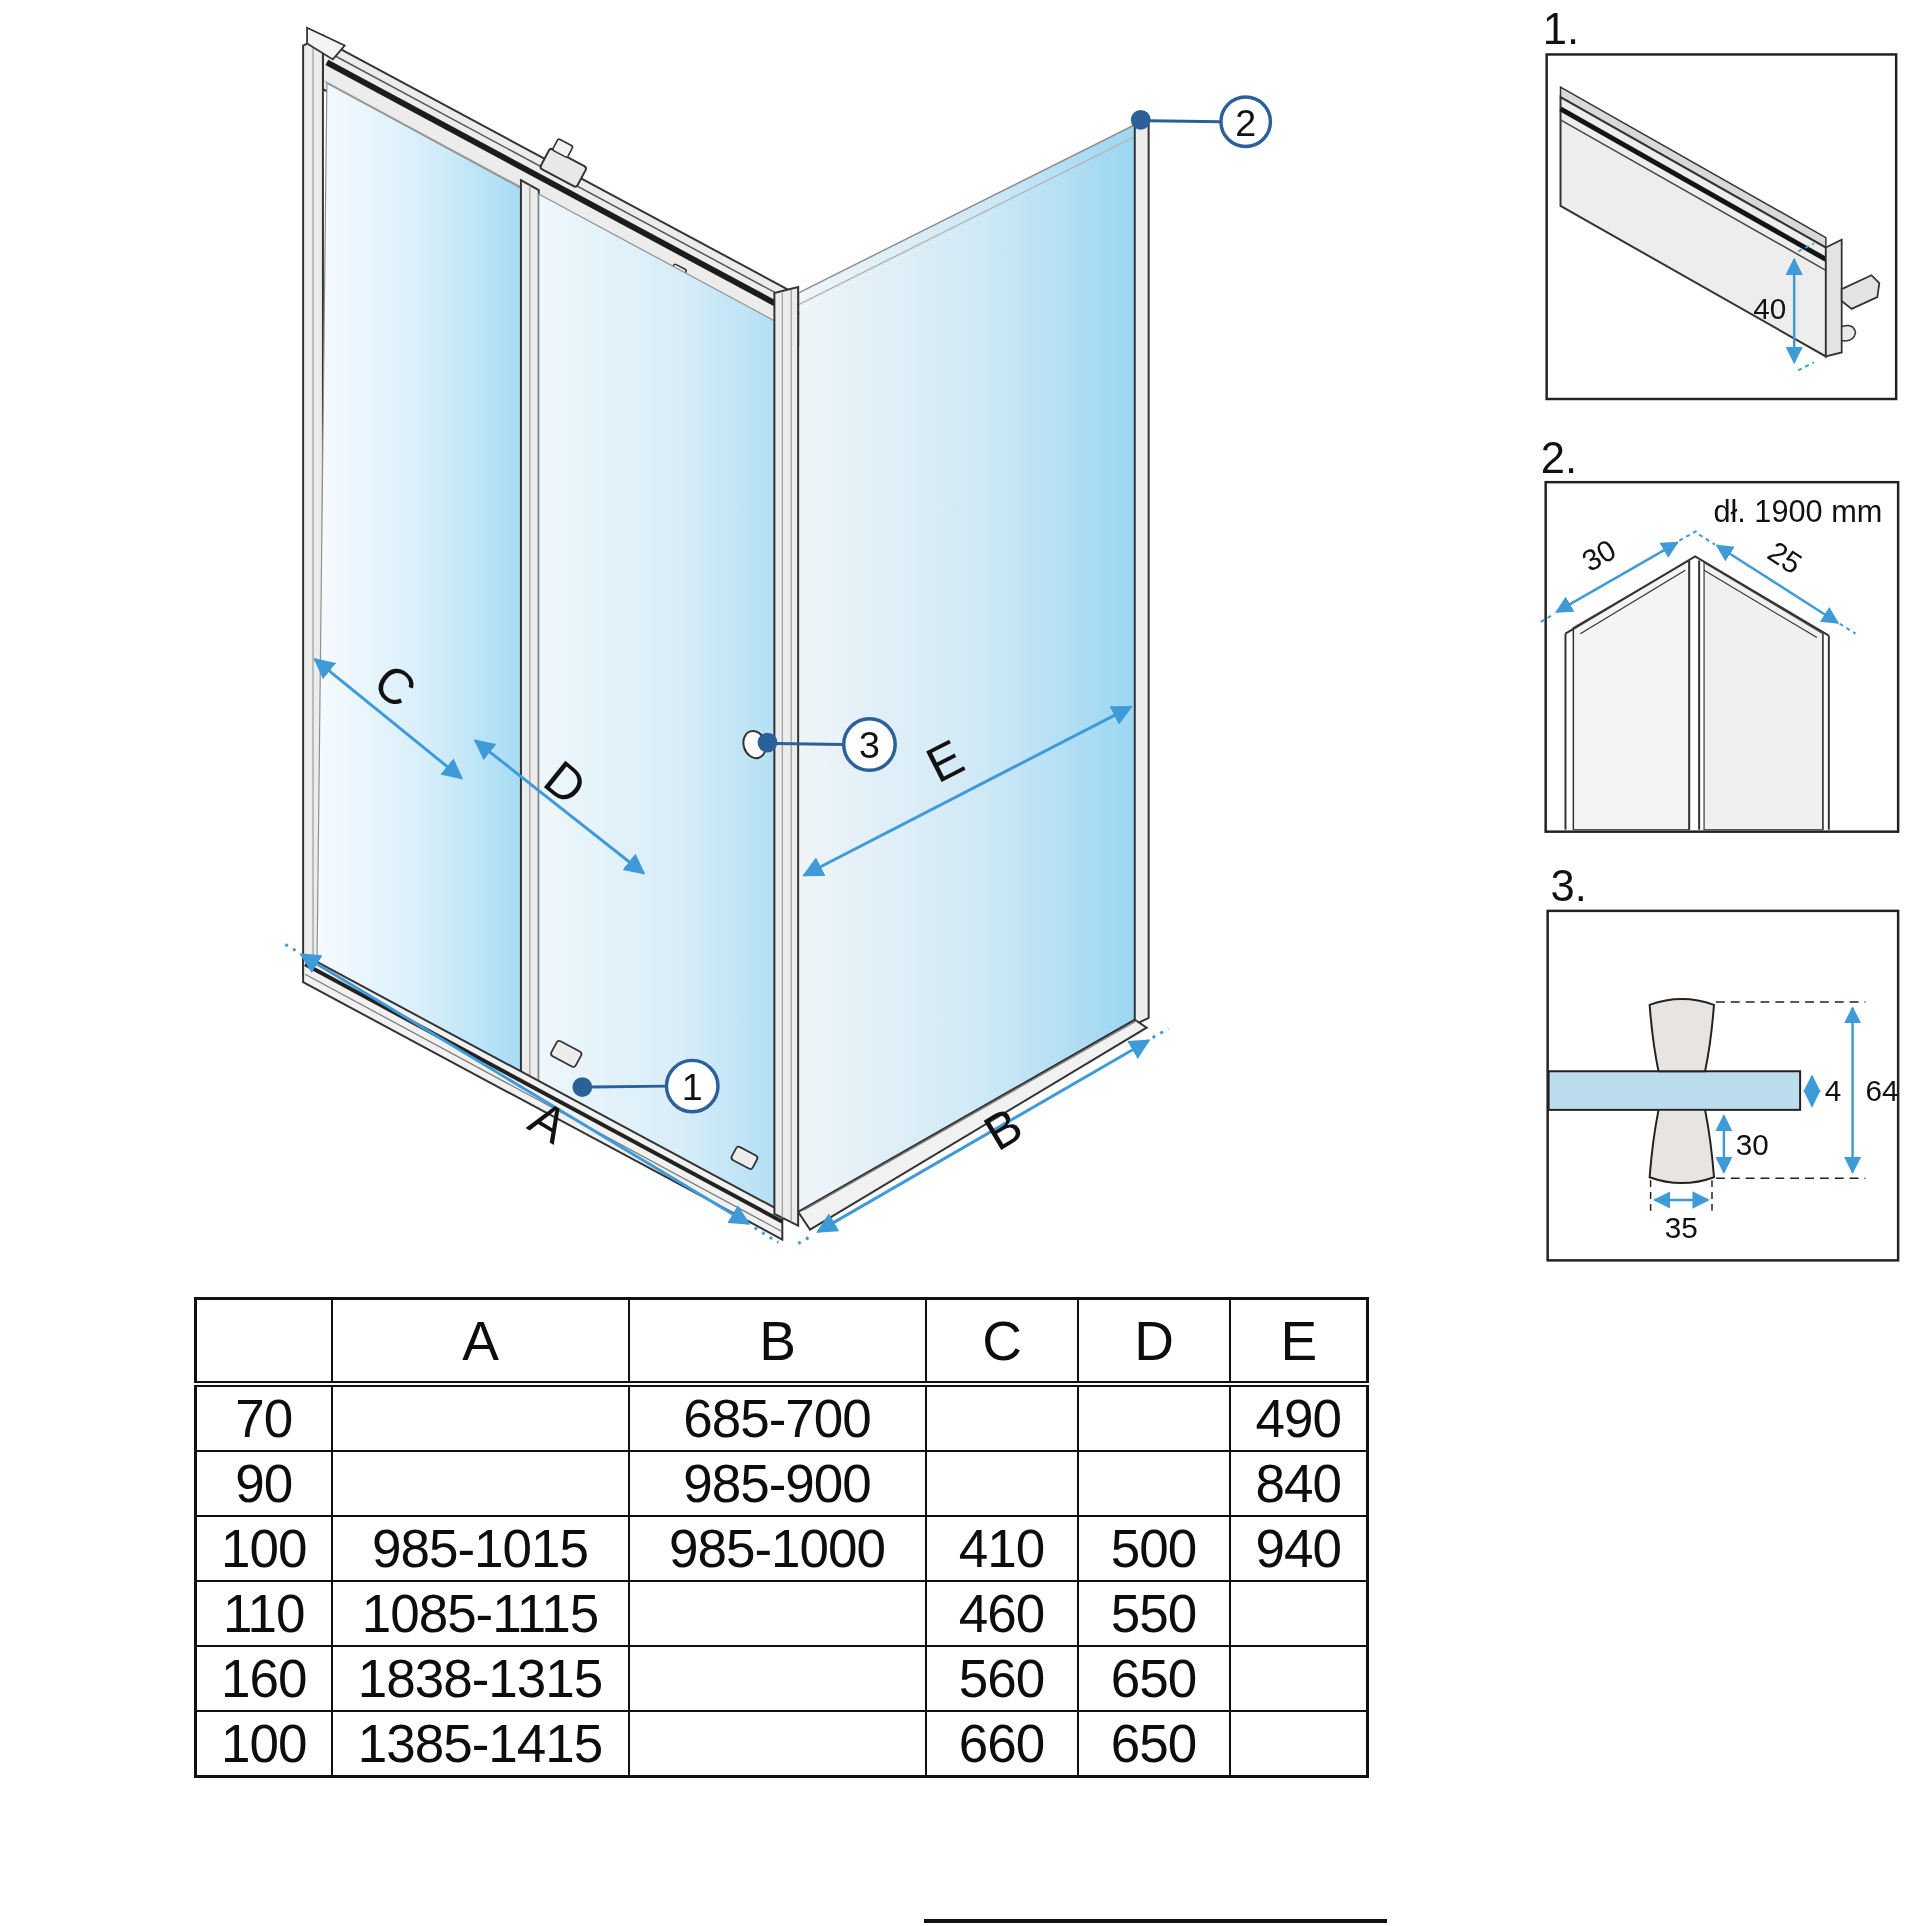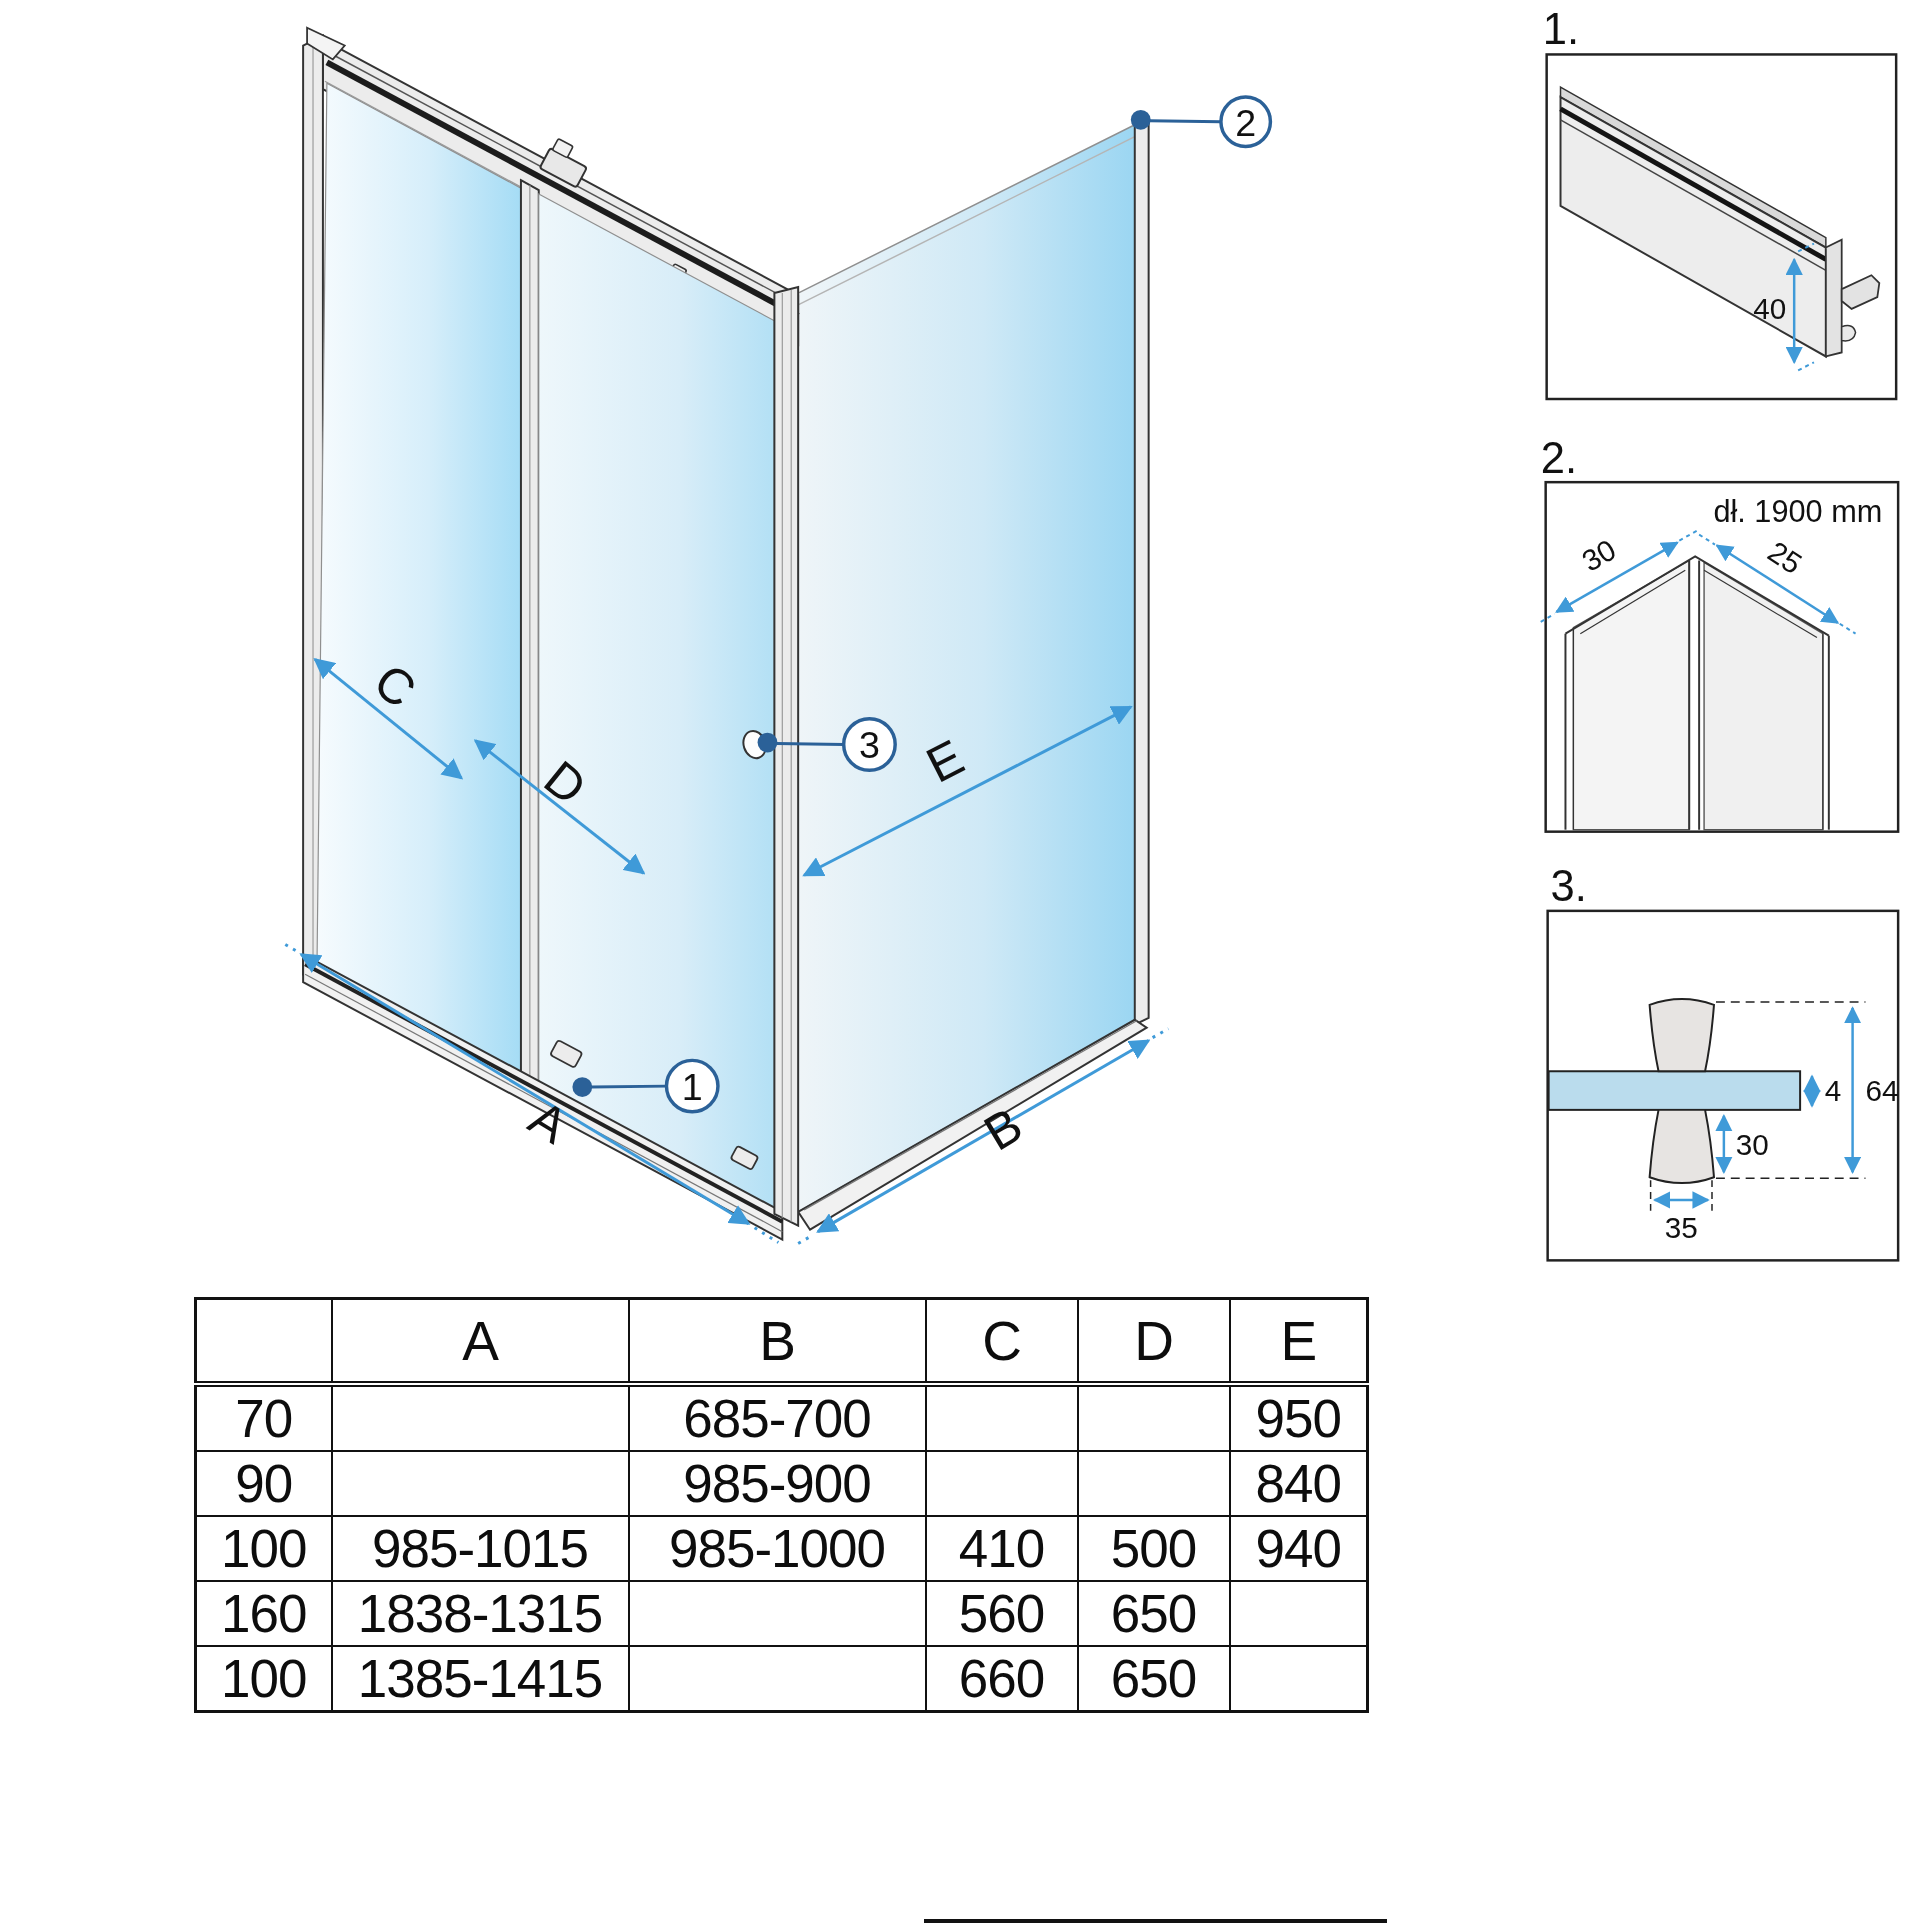--- a/index.html
+++ b/index.html
@@ -222,39 +222,47 @@
       <th>E</th>
     </tr>
   </thead>
   <tbody>
     <tr>
       <td>70</td>
       <td></td>
       <td>685-700</td>
       <td></td>
       <td></td>
-      <td>950</td>
+      <td>490</td>
     </tr>
     <tr>
       <td>90</td>
       <td></td>
       <td>985-900</td>
       <td></td>
       <td></td>
       <td>840</td>
     </tr>
     <tr>
       <td>100</td>
       <td>985-1015</td>
       <td>985-1000</td>
       <td>410</td>
       <td>500</td>
       <td>940</td>
     </tr>
     <tr>
+      <td>110</td>
+      <td>1085-1115</td>
+      <td></td>
+      <td>460</td>
+      <td>550</td>
+      <td></td>
+    </tr>
+    <tr>
       <td>160</td>
       <td>1838-1315</td>
       <td></td>
       <td>560</td>
       <td>650</td>
       <td></td>
     </tr>
     <tr>
       <td>100</td>
       <td>1385-1415</td>

